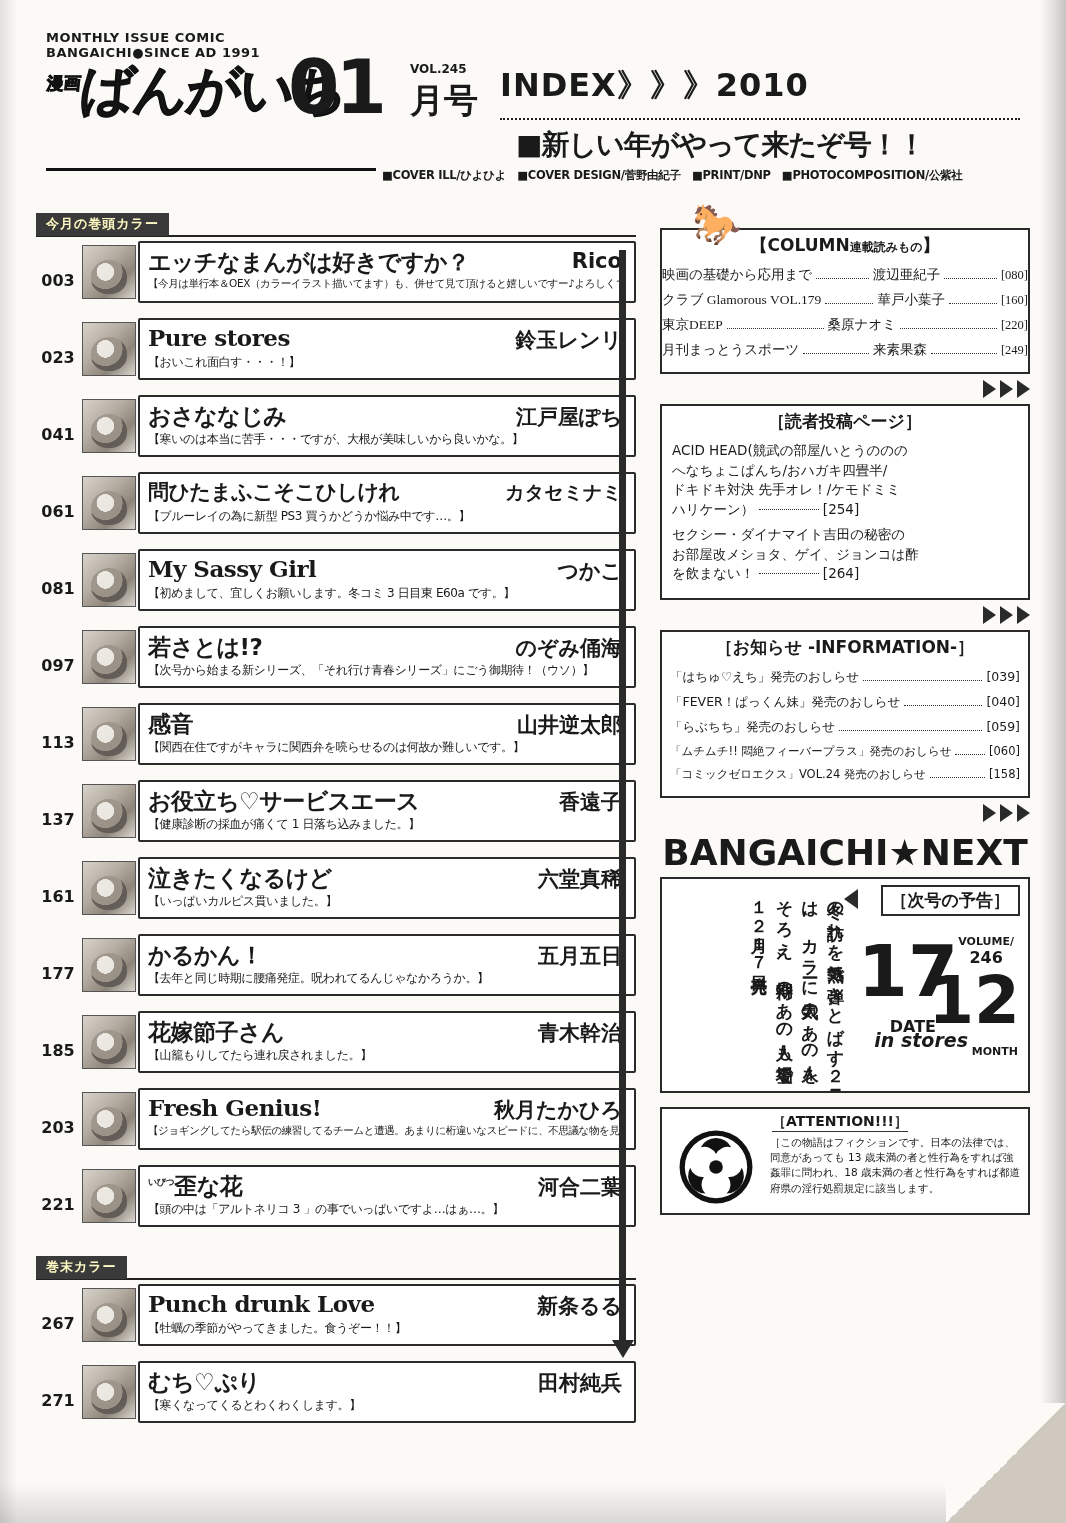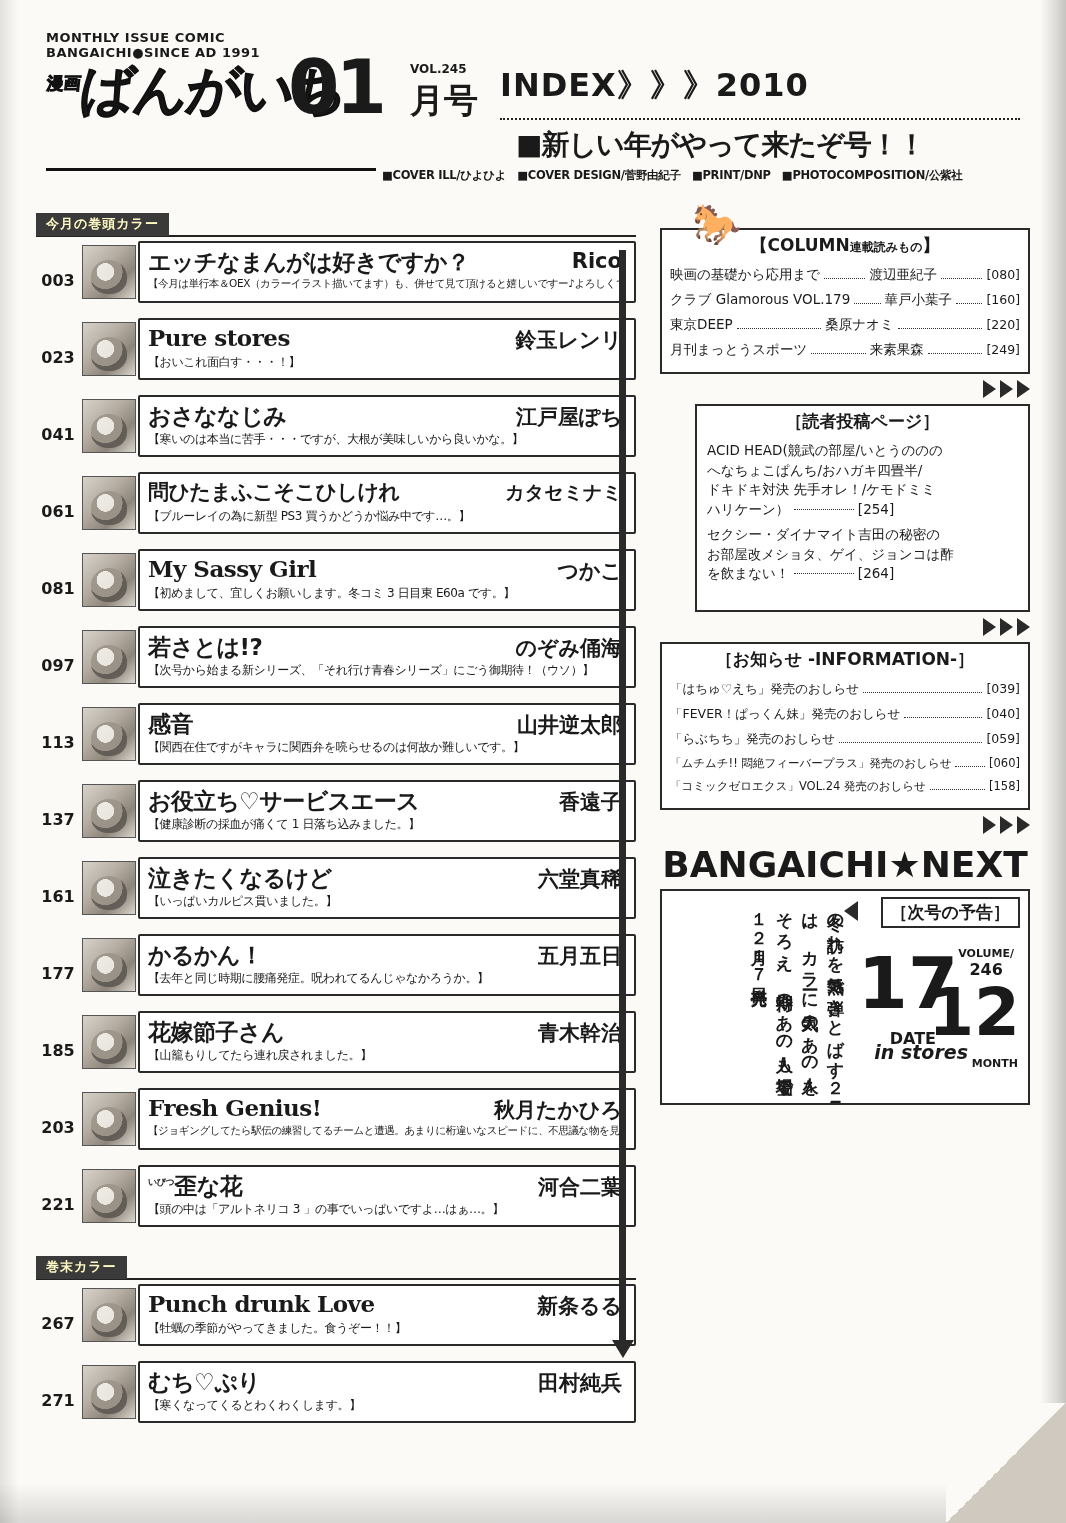--- a/index.html
+++ b/index.html
@@ -103,21 +103,21 @@
   .arrow-stem{position:absolute;left:619px;top:250px;width:7px;height:1090px;background:#2a2a2a;}
 
   
   .right-col{position:absolute;left:660px;top:228px;width:370px;}
   .panel{border:2px solid #2a2a2a;background:#fff;position:relative;}
   .panel-title{
     text-align:center;font-size:17px;font-weight:bold;letter-spacing:0px;
     margin:0;padding:4px 0 2px;
   }
   .panel-title .small{font-size:12px;}
-  .rowline{display:flex;align-items:baseline;font-size:13.5px;margin:7px 8px;}
+  .rowline{display:flex;align-items:baseline;font-size:13.5px;margin:7px 0;font-family:Liberation Serif, serif;}
   .rowline .nm{white-space:nowrap;}
   .rowline .dots{flex:1;border-bottom:1px dotted #333;margin:0 4px 4px;}
   .rowline .pg{white-space:nowrap;font-size:12.5px;}
   .unicorn{position:absolute;left:30px;top:-26px;font-size:40px;line-height:1;}
   .tabbar{display:flex;gap:4px;margin:6px 0 0 0;justify-content:flex-end;}
   .tabbar span{display:block;width:0;height:0;border-top:9px solid transparent;border-bottom:9px solid transparent;border-left:13px solid #2a2a2a;}
   .para{font-size:13.5px;line-height:1.45;margin:6px 10px;}
   .para .dots{display:inline-block;min-width:60px;border-bottom:1px dotted #333;transform:translateY(-4px);}
   .info-row{display:flex;align-items:baseline;font-size:12.5px;margin:8px 8px;}
   .info-row .nm{white-space:nowrap;}
@@ -354,21 +354,21 @@
         <span class="dots"></span>
         <span class="pg">[249]</span>
       </div>
     </div>
     <div class="tabbar">
       <span></span>
       <span></span>
       <span></span>
     </div>
 
-    <div class="panel" style="margin-top:6px;padding-bottom:20px;margin-left:35px;">
+    <div class="panel" style="margin-top:6px;padding-bottom:8px;">
       <div class="panel-title">［読者投稿ページ］</div>
       <div class="para">
         <span>ACID HEAD(競武の部屋/いとうののの</span><br>
         <span>へなちょこぱんち/おハガキ四畳半/</span><br>
         <span>ドキドキ対決 先手オレ！/ケモドミミ</span><br>
         <span>ハリケーン）</span>
         <span class="dots"></span>
         <span>[254]</span>
       </div>
       <div class="para">
@@ -428,19 +428,33 @@
         <span>VOLUME/</span><br>
         <span style="font-size:16px">246</span>
       </div>
       <div class="big17">17</div>
       <div class="date-lbl">DATE</div>
       <div class="big12">12</div>
       <div class="month-lbl">MONTH</div>
       <div class="instores">in stores</div>
     </div>
 
+    <div class="attention">
+      <svg class="biohazard" viewBox="0 0 100 100">
+        <circle cx="50" cy="50" r="48" fill="#111"></circle>
+        <circle cx="50" cy="50" r="41" fill="#fff"></circle>
+        <g fill="#111">
+          <circle cx="50" cy="50" r="9"></circle>
+          <path d="M50 12a24 24 0 0 1 20 12 17 17 0 0 0-20 9 17 17 0 0 0-20-9A24 24 0 0 1 50 12z"></path>
+          <path d="M17 74a24 24 0 0 1-1-23 17 17 0 0 0 18 12 17 17 0 0 0 2 22 24 24 0 0 1-19-11z"></path>
+          <path d="M83 74a24 24 0 0 1-19 11 17 17 0 0 0 2-22 17 17 0 0 0 18-12 24 24 0 0 1-1 23z"></path>
+        </g>
+      </svg>
+      <div class="att-title">［ATTENTION!!!］</div>
+      <div class="att-text">［この物語はフィクションです。日本の法律では、同意があっても 13 歳未満の者と性行為をすれば強姦罪に問われ、18 歳未満の者と性行為をすれば都道府県の淫行処罰規定に該当します。</div>
+    </div>
   </div>
 
   <div class="edge-left"></div>
   <div class="edge-shadow"></div>
   <div class="bottom-shadow"></div>
   <div class="corner-fold"></div>
 </div>
 
 </body></html>

